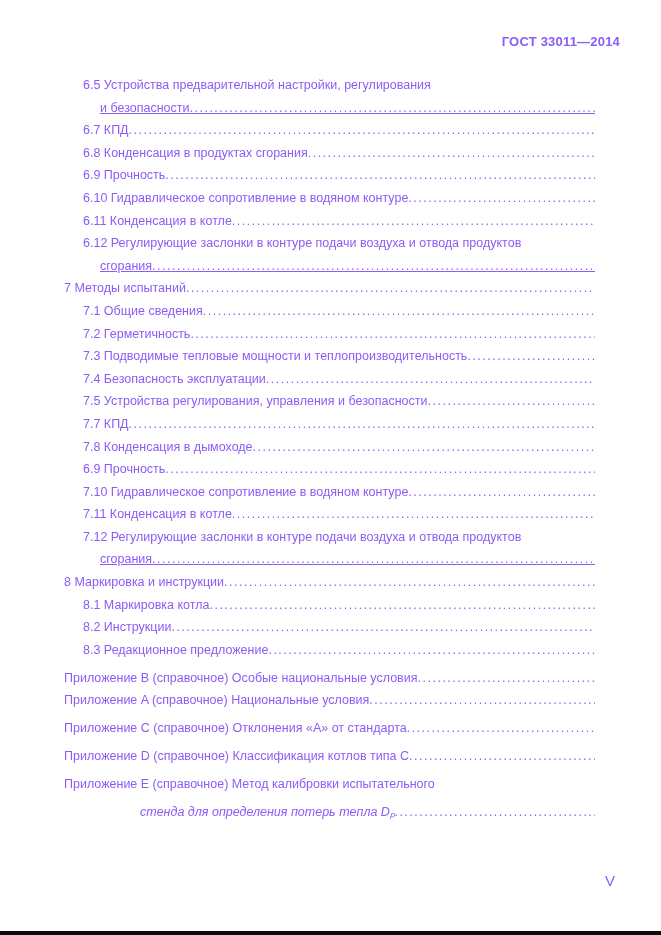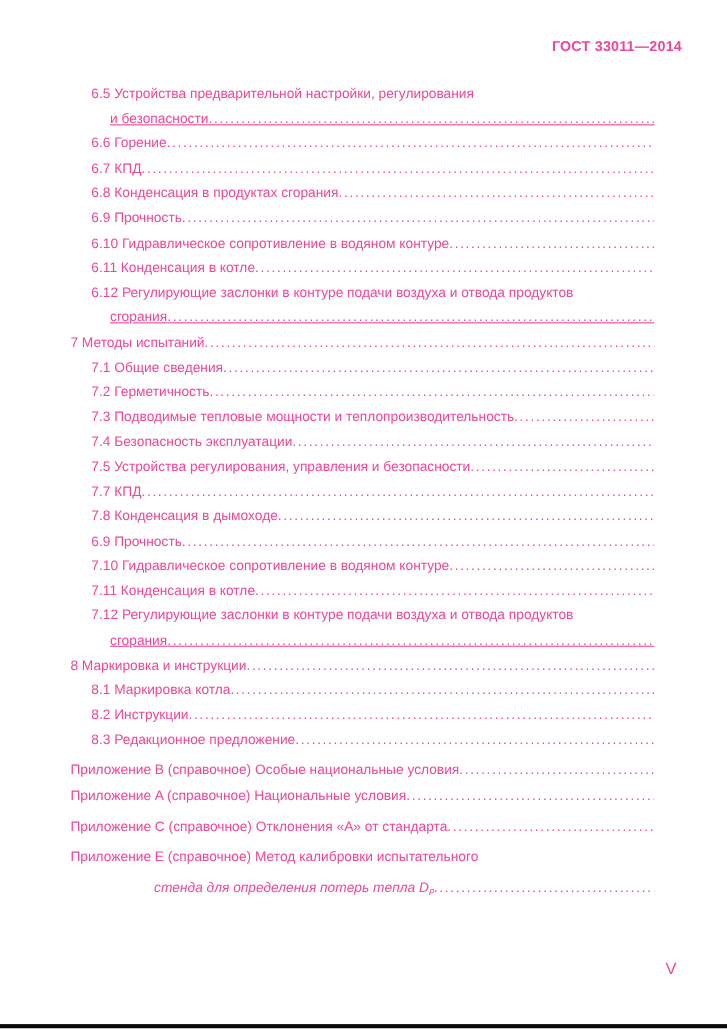--- a/index.html
+++ b/index.html
@@ -11,21 +11,21 @@
     height: 935px;
     background: #ffffff;
     font-family: "Liberation Sans", sans-serif;
   }
   .page {
     position: relative;
     width: 661px;
     height: 935px;
     background: #ffffff;
     overflow: hidden;
-    color: #ec4899;
+    color: #8b5cf6;
   }
   .doc-header {
     position: absolute;
     top: 34px;
     right: 41px;
     font-size: 13px;
     font-weight: bold;
     letter-spacing: 0.2px;
   }
   .toc {
@@ -82,24 +82,20 @@
 
   <div class="toc">
       <div class="toc-line indent-1">
         <span class="toc-text">6.5 Устройства предварительной настройки, регулирования</span>
       </div>
       <div class="toc-line indent-2">
         <span class="toc-text">и безопасности</span>
         <span class="leader"></span>
       </div>
       <div class="toc-line indent-1">
-        <span class="toc-text">6.6 Горение</span>
-        <span class="leader"></span>
-      </div>
-      <div class="toc-line indent-1">
         <span class="toc-text">6.7 КПД</span>
         <span class="leader"></span>
       </div>
       <div class="toc-line indent-1">
         <span class="toc-text">6.8 Конденсация в продуктах сгорания</span>
         <span class="leader"></span>
       </div>
       <div class="toc-line indent-1">
         <span class="toc-text">6.9 Прочность</span>
         <span class="leader"></span>
@@ -192,20 +188,24 @@
       </div>
       <div class="toc-line indent-0">
         <span class="toc-text">Приложение A (справочное) Национальные условия</span>
         <span class="leader"></span>
       </div>
       <div class="toc-line indent-0 wide">
         <span class="toc-text">Приложение C (справочное) Отклонения «А» от стандарта</span>
         <span class="leader"></span>
       </div>
       <div class="toc-line indent-0 wide">
+        <span class="toc-text">Приложение D (справочное) Классификация котлов типа С</span>
+        <span class="leader"></span>
+      </div>
+      <div class="toc-line indent-0 wide">
         <span class="toc-text">Приложение E (справочное) Метод калибровки испытательного</span>
       </div>
       <div class="toc-line indent-3 wide">
         <span class="toc-text">стенда для определения потерь тепла Dₚ </span>
         <span class="leader"></span>
       </div>
     </div>
 
   <div class="page-number">V</div>
 

